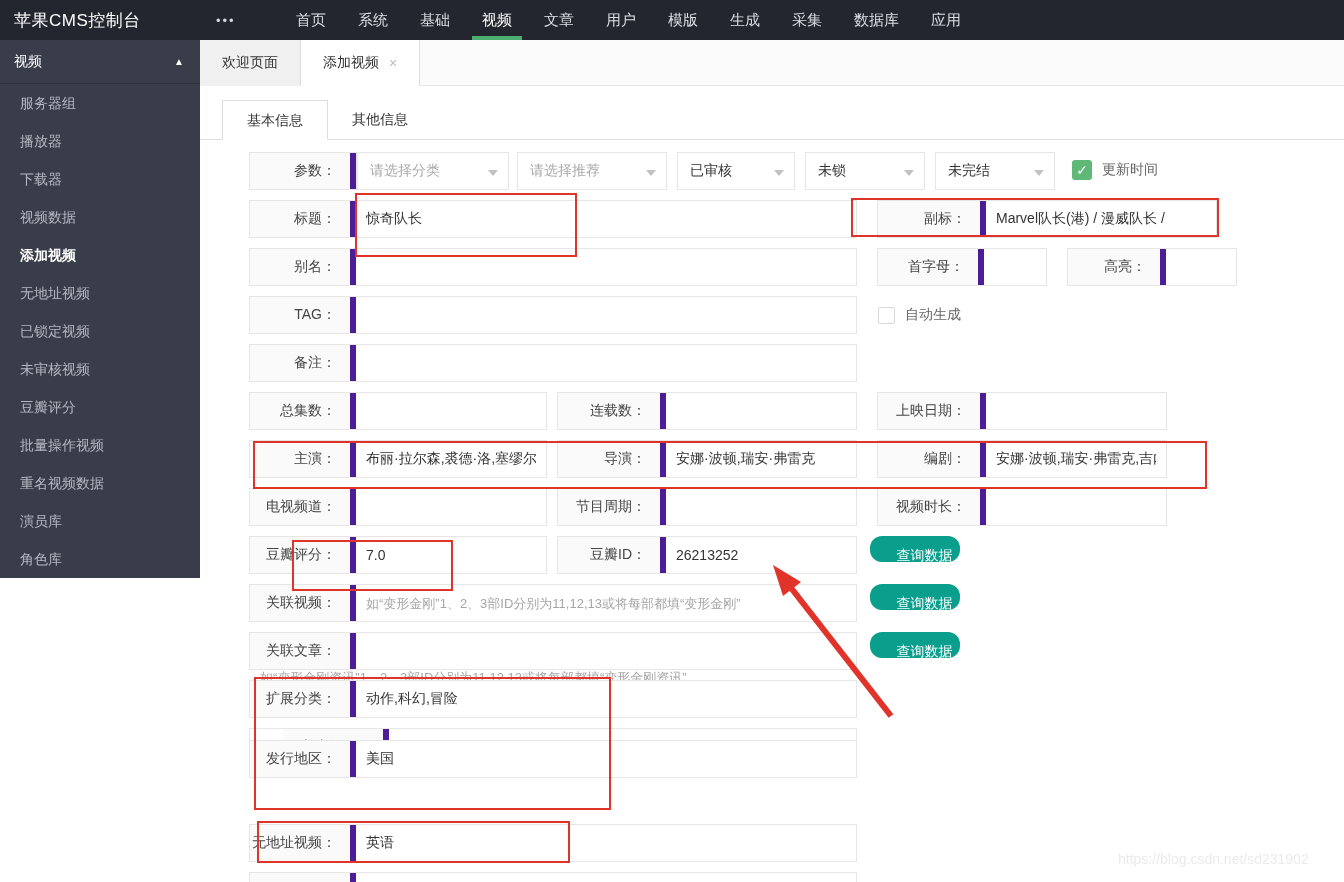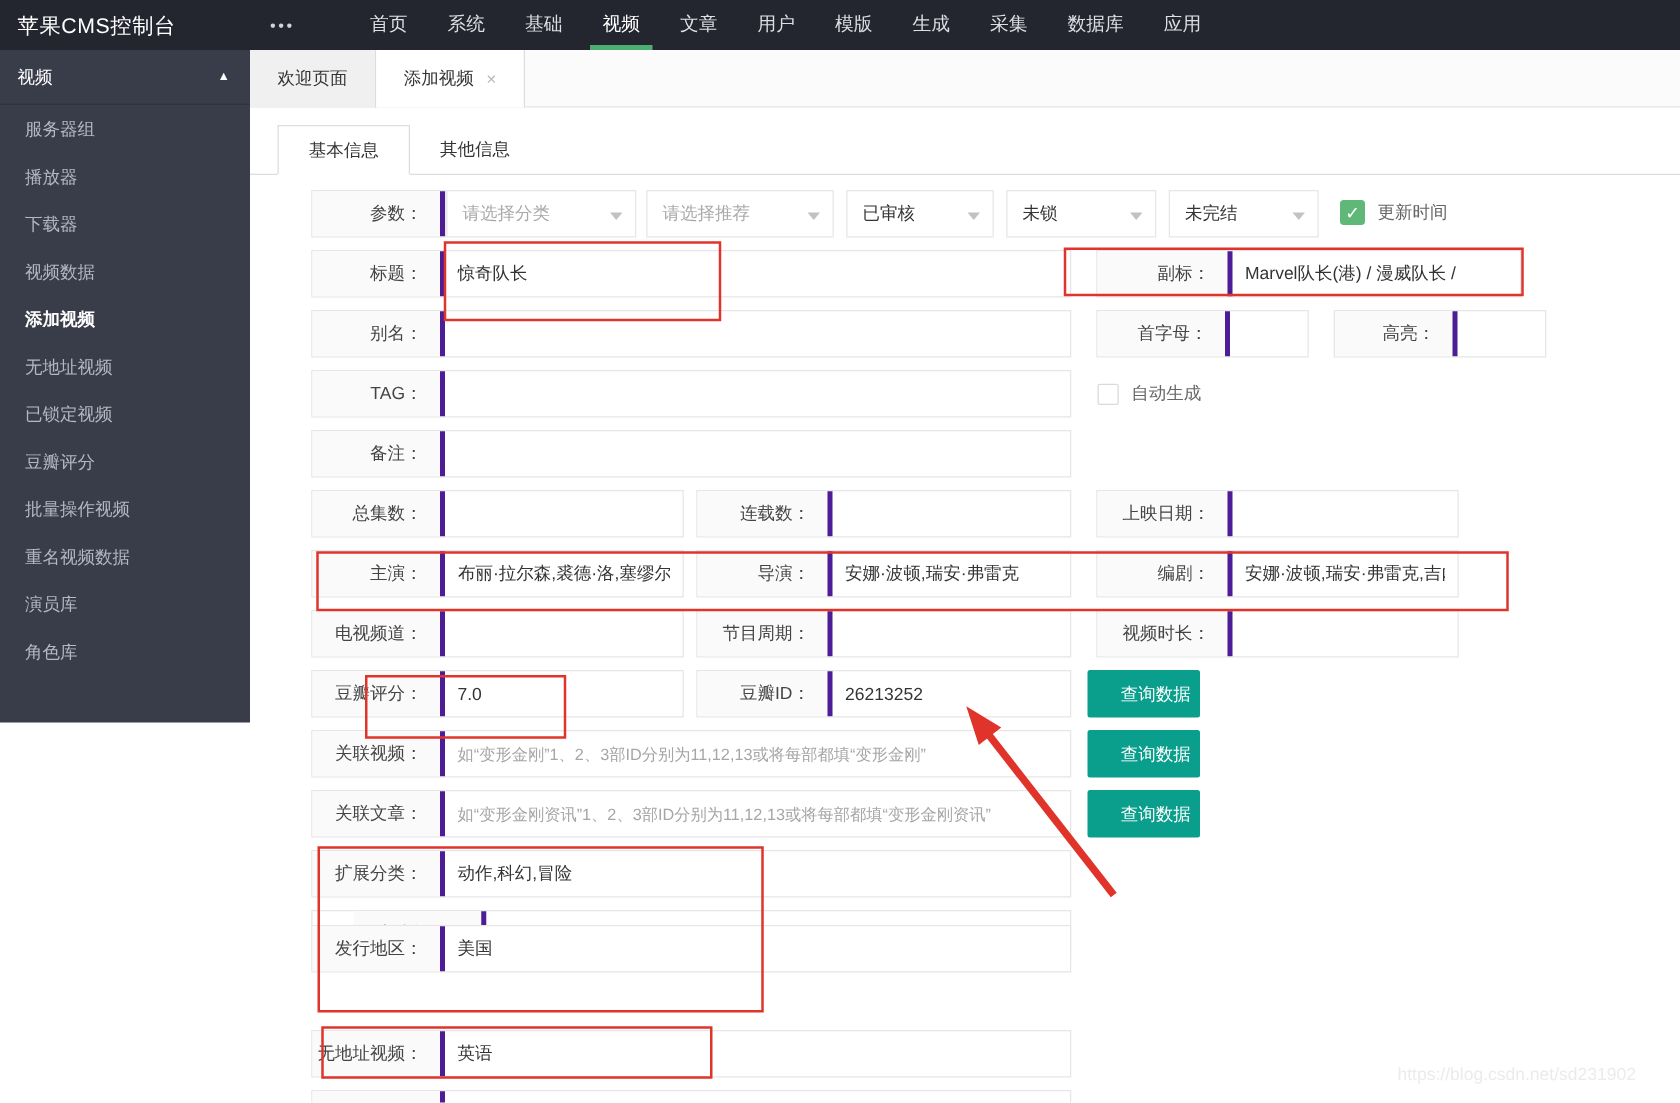--- a/index.html
+++ b/index.html
@@ -40,42 +40,42 @@
   .wtab .close { margin-left:10px; color:#b9b9b9; font-size:14px; cursor:pointer; }
 
   
   .ftabs { position:absolute; left:200px; top:100px; width:1144px; height:40px;
     border-bottom:1px solid #ddd; display:flex; padding-left:22px; }
   .ftab { height:40px; line-height:39px; padding:0 24px; font-size:14px; color:#333; cursor:pointer; }
   .ftab.active { background:#fff; border:1px solid #ddd; border-bottom:1px solid #fff; }
 
   
   .grp { position:absolute; height:38px; display:flex; border:1px solid #e6e6e6; background:#fff; }
-  .lbl { background:#fafafa; border-right:4px solid #4c1d95; height:100%;
+  .lbl { background:#fafafa; border-right:6px solid #4c1d95; height:100%;
     display:flex; align-items:center; justify-content:flex-end;
     padding-right:14px; font-size:14px; color:#444; flex-shrink:0; }
   .grp input { border:none; outline:none; background:transparent; height:100%;
     font-size:14px; color:#333; padding:0 10px; width:100%;
     font-family:"Liberation Sans","DejaVu Sans",sans-serif; }
   .grp input::placeholder { color:#a6a6a6; font-size:13px; }
   .sel { position:absolute; height:38px; border:1px solid #e6e6e6; background:#fff;
     display:flex; align-items:center; padding:0 26px 0 12px; font-size:14px;
     color:#333; cursor:pointer; }
   .sel.muted { color:#aaa; }
   .sel .caret { position:absolute; right:10px; top:17px; width:0; height:0;
     border-left:5px solid transparent; border-right:5px solid transparent;
     border-top:6px solid #c2c2c2; }
   .chk { position:absolute; display:flex; align-items:center; cursor:pointer; }
   .chk .box-on { width:20px; height:20px; background:#5fb878; border-radius:3px;
     color:#fff; font-size:14px; line-height:20px; text-align:center; }
   .chk .box-off { width:17px; height:17px; background:#fff; border:1px solid #d9d9d9;
     border-radius:2px; }
   .chk .chk-label { margin-left:10px; font-size:14px; color:#666; }
-  .btn { position:absolute; width:90px; height:38px; background:#0a9e8c; color:#fff;
-    font-size:14px; border:none; border-radius:2px; cursor:pointer; text-align:center;
+  .btn { position:absolute; width:90px; height:26px; background:#0a9e8c; color:#fff;
+    font-size:14px; border:none; border-radius:12px; cursor:pointer; text-align:center;
     line-height:38px; font-family:"Liberation Sans","DejaVu Sans",sans-serif;padding-left:19px; }
 
   
   .anno { position:absolute; border:2px solid #e0342b; z-index:9; pointer-events:none; }
   .arrow-svg { position:absolute; left:0; top:0; z-index:9; pointer-events:none; }
 
   .watermark { position:absolute; left:1118px; top:851px; font-size:14px;
     color:#ebebeb; z-index:2; }
 </style>
 </head>
@@ -104,20 +104,21 @@
     <span>视频</span>
     <span class="side-caret">▲</span>
   </div>
   <div class="side-item">服务器组</div>
   <div class="side-item">播放器</div>
   <div class="side-item">下载器</div>
   <div class="side-item">视频数据</div>
   <div class="side-item active">添加视频</div>
   <div class="side-item">无地址视频</div>
   <div class="side-item">已锁定视频</div>
+  <div class="side-item">未审核视频</div>
   <div class="side-item">豆瓣评分</div>
   <div class="side-item">批量操作视频</div>
   <div class="side-item">重名视频数据</div>
   <div class="side-item">演员库</div>
   <div class="side-item">角色库</div>
 </div>
 
 <div class="tabstrip">
   <div class="wtab first">
     <span>欢迎页面</span>
@@ -245,21 +246,21 @@
   <input value="26213252" style="">
 </div>
 <button class="btn" style="left:870px; top:536px;">查询数据</button>
 
 <div class="grp" style="left:249px; top:584px; width:608px;">
   <div class="lbl" style="width:106px;">关联视频：</div>
   <input placeholder="如“变形金刚”1、2、3部ID分别为11,12,13或将每部都填“变形金刚”" style="">
 </div>
 <button class="btn" style="left:870px; top:584px;">查询数据</button>
 
-<div class="grp" style="left:249px; top:632px; width:608px;">
+<div class="grp" style="left:249px; top:632px; width:608px;flex-direction:column;">
   <div class="lbl" style="width:106px;">关联文章：</div>
   <input placeholder="如“变形金刚资讯”1、2、3部ID分别为11,12,13或将每部都填“变形金刚资讯”" style="">
 </div>
 <button class="btn" style="left:870px; top:632px;">查询数据</button>
 
 <div class="grp" style="left:249px; top:680px; width:608px;">
   <div class="lbl" style="width:106px;">扩展分类：</div>
   <input value="动作,科幻,冒险" style="">
 </div>
 <div class="grp" style="left:249px; top:728px; width:608px;padding-left:33px;">

